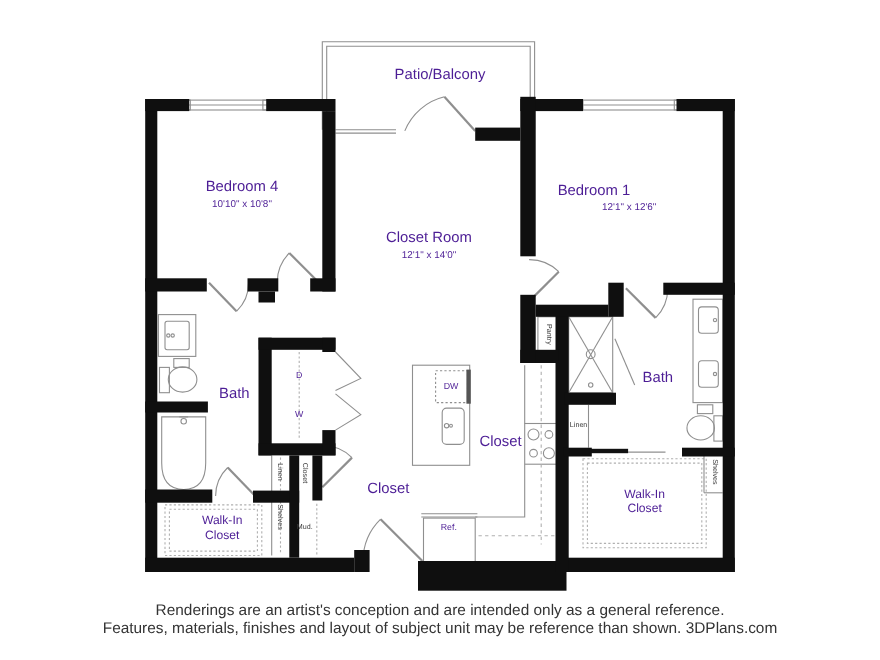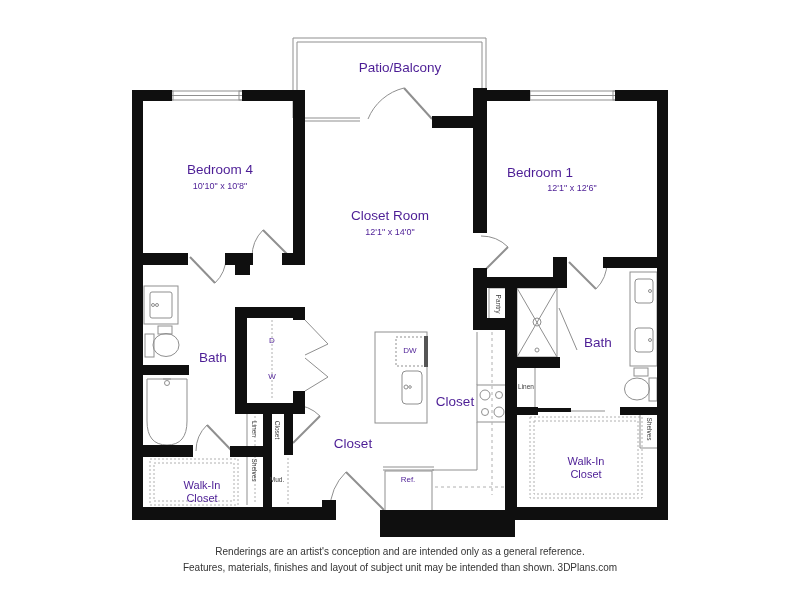--- a/index.html
+++ b/index.html
@@ -4,26 +4,26 @@
 <style>
   html,body{margin:0;padding:0;background:#fff;}
   #stage{position:relative;width:800px;height:600px;background:#ffffff;overflow:hidden;
          font-family:"Liberation Sans",sans-serif;}
   .wall{position:absolute;background:#0f0f0f;}
   svg.plan{position:absolute;left:0;top:0;}
   .lbl{position:absolute;transform:translate(-50%,-50%);color:#4c1d95;white-space:nowrap;
        text-align:center;line-height:1.2;}
   .lbl.v{transform:translate(-50%,-50%) rotate(90deg);}
   .s14{font-size:13.5px;}
-  .s11{font-size:11px;margin-top:11px;}
+  .s11{font-size:11px;}
   .s9{font-size:9px;}
   .s8{font-size:8px;}
   .s6{font-size:6.5px;color:#3a3a3a;}
   .wrap{white-space:normal;width:64px;}
-  .footer{position:absolute;left:0;width:800px;text-align:center;color:#343434;font-size:10px;}
+  .footer{position:absolute;left:0;width:800px;text-align:center;color:#343434;font-size:14px;}
 </style>
 </head>
 <body>
 
 <div id="stage">
 
   <svg class="plan" width="800" height="600" viewBox="0 0 800 600">
     <g fill="none" stroke="#8f8f8f" stroke-width="1">
 
       <path d="M293,118 L293,38 L486,38 L486,118"></path>
@@ -223,14 +223,14 @@
   <div class="lbl s8" style="left:408px;top:480px">Ref.</div>
   <div class="lbl s6 v" style="left:498px;top:304px">Pantry</div>
   <div class="lbl s6 v" style="left:254px;top:429px">Linen</div>
   <div class="lbl s6" style="left:526px;top:387px">Linen</div>
   <div class="lbl s6 v" style="left:277px;top:430px">Closet</div>
   <div class="lbl s6 v" style="left:254px;top:470px">Shelves</div>
   <div class="lbl s6 v" style="left:649px;top:429px">Shelves</div>
   <div class="lbl s6" style="left:277px;top:480px">Mud.</div>
 
   <div class="footer" style="top:546px">Renderings are an artist's conception and are intended only as a general reference.</div>
-  <div class="footer" style="top:562px">Features, materials, finishes and layout of subject unit may be intended than shown. 3DPlans.com</div>
+  <div class="footer" style="top:562px">Features, materials, finishes and layout of subject unit may be reference than shown. 3DPlans.com</div>
 </div>
 
 </body></html>

